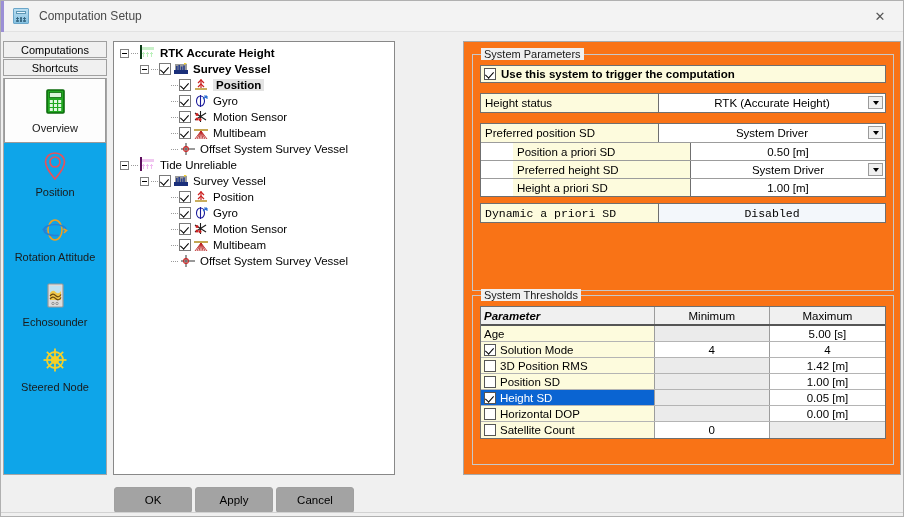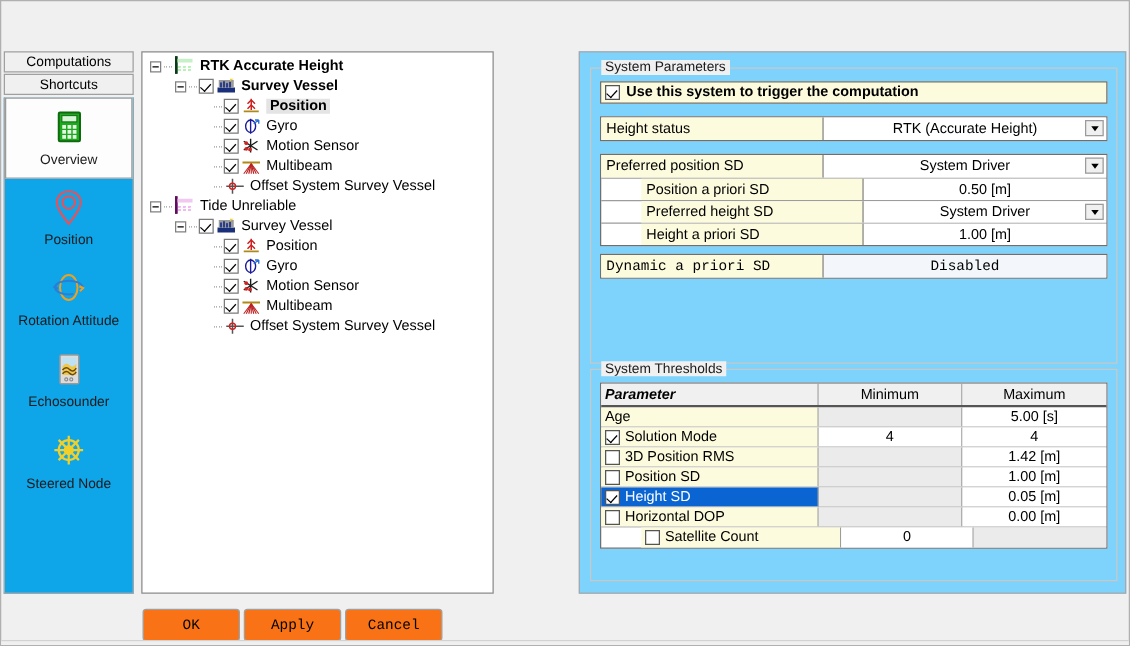--- a/index.html
+++ b/index.html
@@ -172,21 +172,21 @@
       radial-gradient(circle at 5.5px 1.5px, #f0baf0 1px, transparent 1.1px),
       radial-gradient(circle at 9.5px 1.5px, #f0baf0 1px, transparent 1.1px),
       radial-gradient(circle at 1.5px 4px, #f0baf0 1px, transparent 1.1px),
       radial-gradient(circle at 5.5px 4px, #f0baf0 1px, transparent 1.1px),
       radial-gradient(circle at 9.5px 4px, #f0baf0 1px, transparent 1.1px); }
 
   
   .rpanel {
     position: absolute; left: 462px; top: 40px;
     width: 438px; height: 434px;
-    background: #7dd3fc;
+    background: #f97316;
     border: 1px solid #a8a8a8;
     box-sizing: border-box;
   }
   .group {
     position: absolute;
     border: 1px solid #c8c8c8;
     box-sizing: border-box;
   }
   .group-title {
     position: absolute; top: -7px; left: 8px;
@@ -250,21 +250,21 @@
   }
 
   
   .thtable {
     border: 1px solid #6f6f6f;
     box-sizing: border-box;
     width: 100%;
     background: #fff;
   }
   .throw { display: flex; height: 16px; box-sizing: border-box; border-bottom: 1px solid #b4b4b4; }
-  .throw:last-child { border-bottom: none; margin-left: 32px; }
+  .throw:last-child { border-bottom: none; }
   .throw.head { height: 19px; border-bottom: 2px solid #555; }
   .thc-param {
     width: 178px; box-sizing: border-box;
     border-right: 1px solid #9c9c9c;
     display: flex; align-items: center; padding-left: 3px;
     background: #fdfbdd; font-size: 11.5px;
   }
   .throw.head .thc-param { background: #f0f0f0; font-weight: bold; font-style: italic; }
   .thc-min, .thc-max {
     width: 118px; box-sizing: border-box;
@@ -274,37 +274,43 @@
   .thc-min { border-right: 1px solid #9c9c9c; }
   .throw.head .thc-min, .throw.head .thc-max { background: #f0f0f0; }
   .empty-cell { background: #ebebeb !important; }
   .thc-param.selected { background: #0a64d2; color: #fff; }
 
   
   .btnbar { position: absolute; left: 0; top: 486px; width: 902px; height: 28px; }
   .btn {
     position: absolute; top: 0;
     width: 78px; height: 26px;
-    background: #f97316; border: 1px solid #a0a0a0;
+    background: #a3a3a3; border: 1px solid #a0a0a0;
     border-radius: 3px;
     box-sizing: border-box;
     display: flex; align-items: center; justify-content: center;
-    font-size: 11.5px; color: #000; font-family: Liberation Mono, monospace;
+    font-size: 11.5px; color: #000;
   }
 
   .statusbar {
     position: absolute; left: 0; bottom: 0; width: 902px; height: 3px;
     background: #f0f0f0; border-top: 1px solid #d2d2d2;
   }
 </style>
 </head>
 <body>
 
 <div id="app">
 
+  <div class="titlebar">
+    <div class="title-accent"></div>
+    <div class="title-icon"></div>
+    <div class="title-text">Computation Setup</div>
+    <div class="title-close">✕</div>
+  </div>
 
   <div class="sidebar">
     <div class="side-tab">Computations</div>
     <div class="side-tab">Shortcuts</div>
 
     <div class="side-body">
 
       <div class="side-item selected">
         <div class="side-icon">
           <svg width="34" height="34" viewBox="0 0 34 34">

